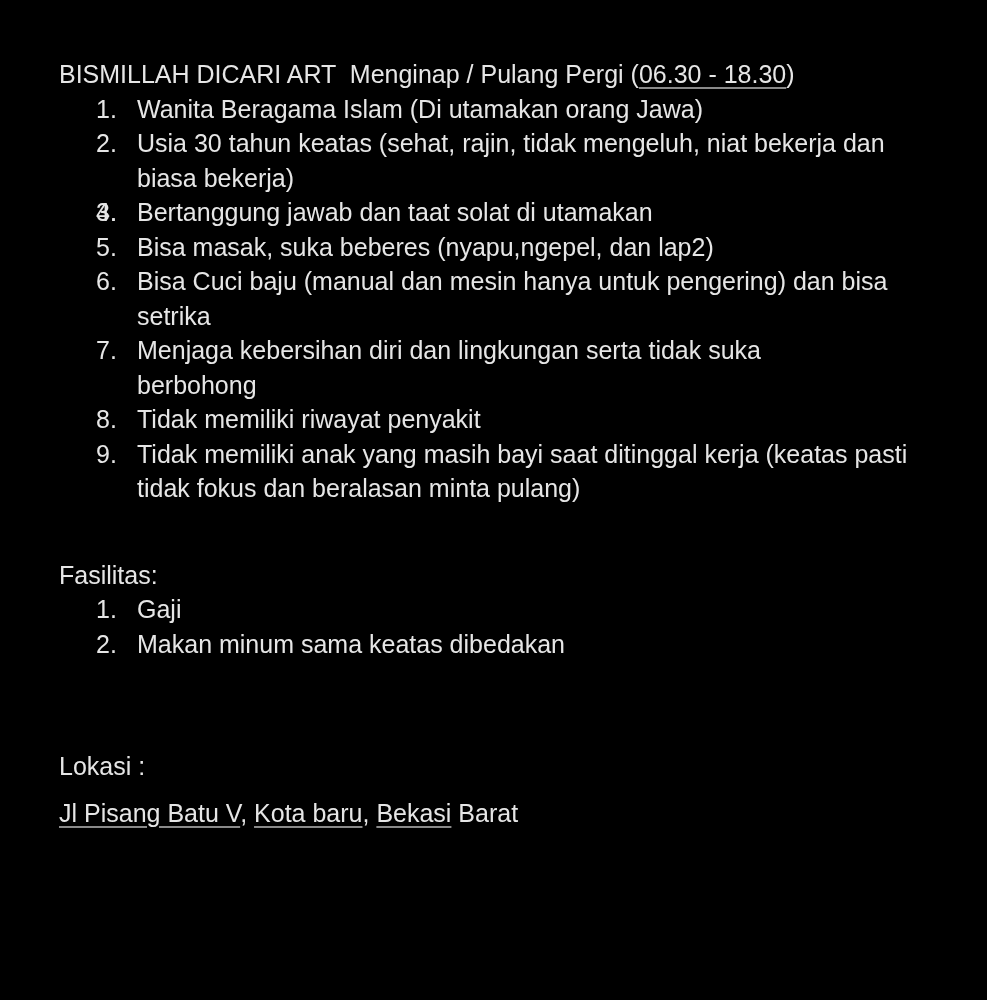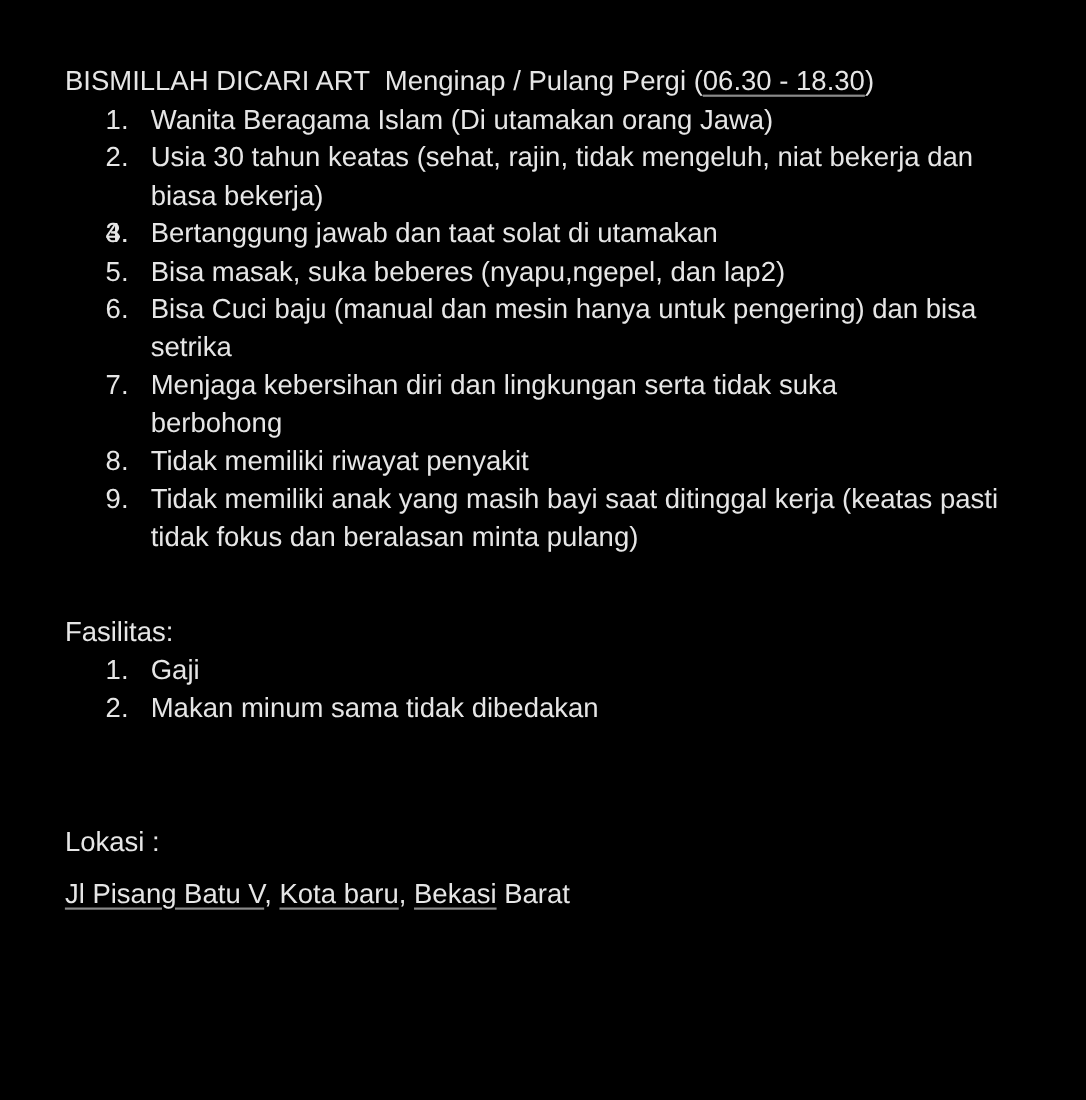--- a/index.html
+++ b/index.html
@@ -66,21 +66,21 @@
     <li style="width: 720px;"><span class="num">7.</span><span>Menjaga kebersihan diri dan lingkungan serta tidak suka berbohong</span></li>
     <li style="width: 820px;"><span class="num">8.</span><span>Tidak memiliki riwayat penyakit</span></li>
     <li style="width: 790px;"><span class="num">9.</span><span>Tidak memiliki anak yang masih bayi saat ditinggal kerja (keatas pasti tidak fokus dan beralasan minta pulang)</span></li>
   </ol>
 
   <div class="gap-large"></div>
 
   <div class="line">Fasilitas:</div>
   <ol>
     <li><span class="num">1.</span><span>Gaji</span></li>
-    <li><span class="num">2.</span><span>Makan minum sama tidak dibedakan</span></li>
+    <li><span class="num">2.</span><span>Makan minum sama keatas dibedakan</span></li>
   </ol>
 
   <div class="gap-xl"></div>
 
   <div class="line">Lokasi :</div>
   <div class="gap-small"></div>
   <div class="line"><span class="u">Jl Pisang Batu V</span><span>, </span><span class="u">Kota baru</span><span>, </span><span class="u">Bekasi</span><span> Barat</span></div>
 
 </div>
 

